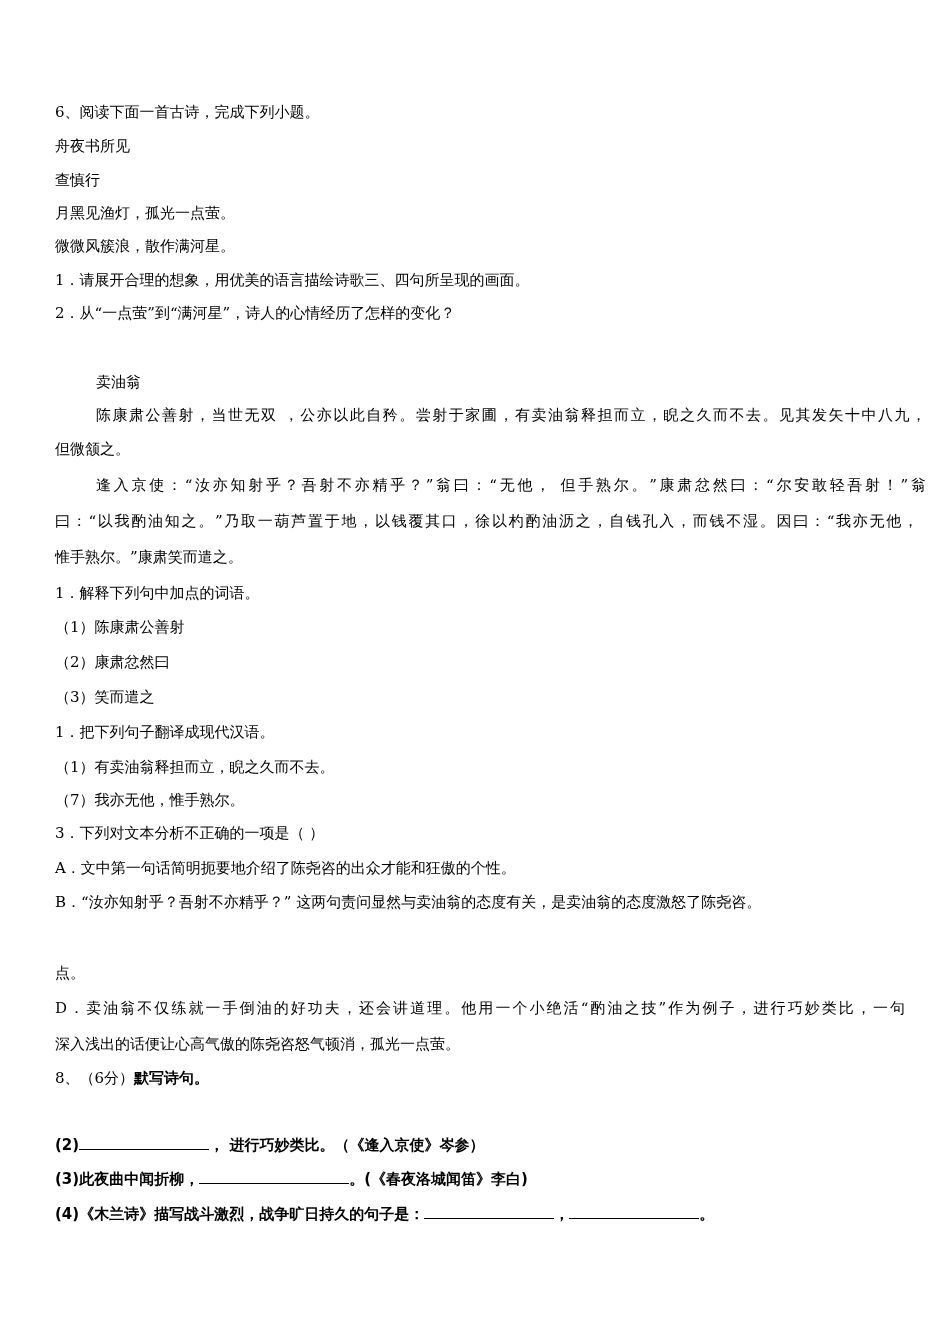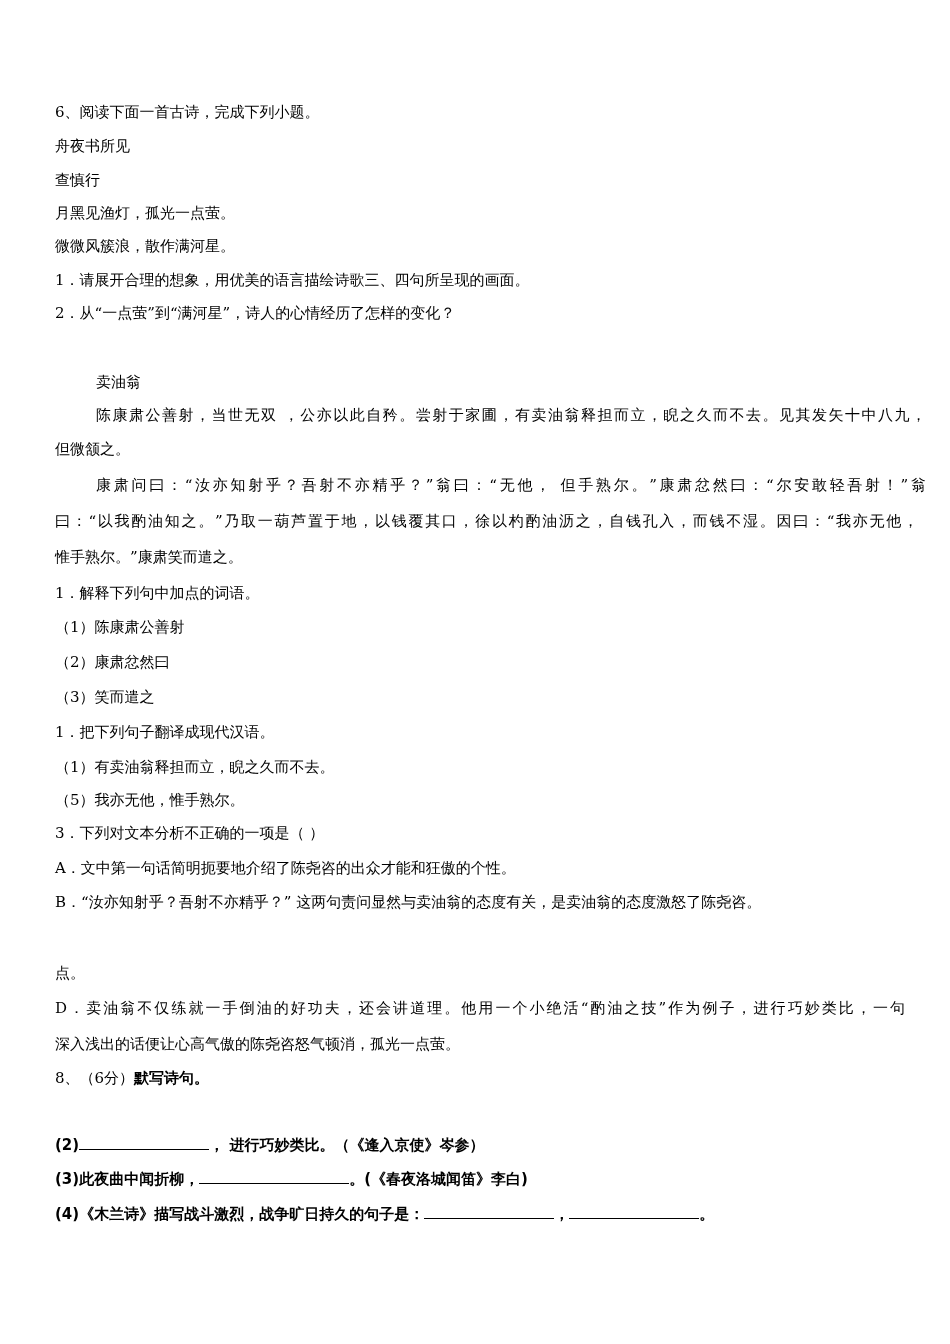--- a/index.html
+++ b/index.html
@@ -21,32 +21,32 @@
   <div class="line" style="top:136px">舟夜书所见</div>
   <div class="line" style="top:170px">查慎行</div>
   <div class="line" style="top:203px">月黑见渔灯，孤光一点萤。</div>
   <div class="line" style="top:236px">微微风簇浪，散作满河星。</div>
   <div class="line" style="top:270px">1．请展开合理的想象，用优美的语言描绘诗歌三、四句所呈现的画面。</div>
   <div class="line" style="top:303px">2．从“一点萤”到“满河星”，诗人的心情经历了怎样的变化？</div>
 
   <div class="line indent" style="top:372px">卖油翁</div>
   <div class="line indent" style="top:405px; width:830px; text-align:justify; text-align-last:justify;">陈康肃公善射，当世无双 ，公亦以此自矜。尝射于家圃，有卖油翁释担而立，睨之久而不去。见其发矢十中八九，</div>
   <div class="line" style="top:439px">但微颔之。</div>
-  <div class="line indent" style="top:475px; width:830px; text-align:justify; text-align-last:justify;">康肃问曰：“汝亦知射乎？吾射不亦精乎？”翁曰：“无他，  但手熟尔。”康肃忿然曰：“尔安敢轻吾射！”翁</div>
+  <div class="line indent" style="top:475px; width:830px; text-align:justify; text-align-last:justify;">逢入京使：“汝亦知射乎？吾射不亦精乎？”翁曰：“无他，  但手熟尔。”康肃忿然曰：“尔安敢轻吾射！”翁</div>
   <div class="line" style="top:511px; width:863px; text-align:justify; text-align-last:justify;">曰：“以我酌油知之。”乃取一葫芦置于地，以钱覆其口，徐以杓酌油沥之，自钱孔入，而钱不湿。因曰：“我亦无他，</div>
   <div class="line" style="top:547px">惟手熟尔。”康肃笑而遣之。</div>
 
   <div class="line" style="top:583px">1．解释下列句中加点的词语。</div>
   <div class="line sub" style="top:617px">（1）陈康肃公善射</div>
   <div class="line sub" style="top:652px">（2）康肃忿然曰</div>
   <div class="line sub" style="top:687px">（3）笑而遣之</div>
 
   <div class="line" style="top:722px">1．把下列句子翻译成现代汉语。</div>
   <div class="line sub" style="top:757px">（1）有卖油翁释担而立，睨之久而不去。</div>
-  <div class="line sub" style="top:790px">（5）我亦无他，惟手熟尔。</div>
+  <div class="line sub" style="top:790px">（7）我亦无他，惟手熟尔。</div>
 
   <div class="line" style="top:823px">3．下列对文本分析不正确的一项是（          ）</div>
   <div class="line" style="top:892px">B．“汝亦知射乎？吾射不亦精乎？”  这两句责问显然与卖油翁的态度有关，是卖油翁的态度激怒了陈尧咨。</div>
   <div class="line" style="top:858px">A．文中第一句话简明扼要地介绍了陈尧咨的出众才能和狂傲的个性。</div>
   <div class="line" style="top:963px">点。</div>
   <div class="line" style="top:998px; width:850px; text-align:justify; text-align-last:justify;">D．卖油翁不仅练就一手倒油的好功夫，还会讲道理。他用一个小绝活“酌油之技”作为例子，进行巧妙类比，一句</div>
   <div class="line" style="top:1034px">深入浅出的话便让心高气傲的陈尧咨怒气顿消，孤光一点萤。</div>
 
   <div class="line" style="top:1068px">
     <span>8、（6分）</span><span class="bold">默写诗句。</span>

